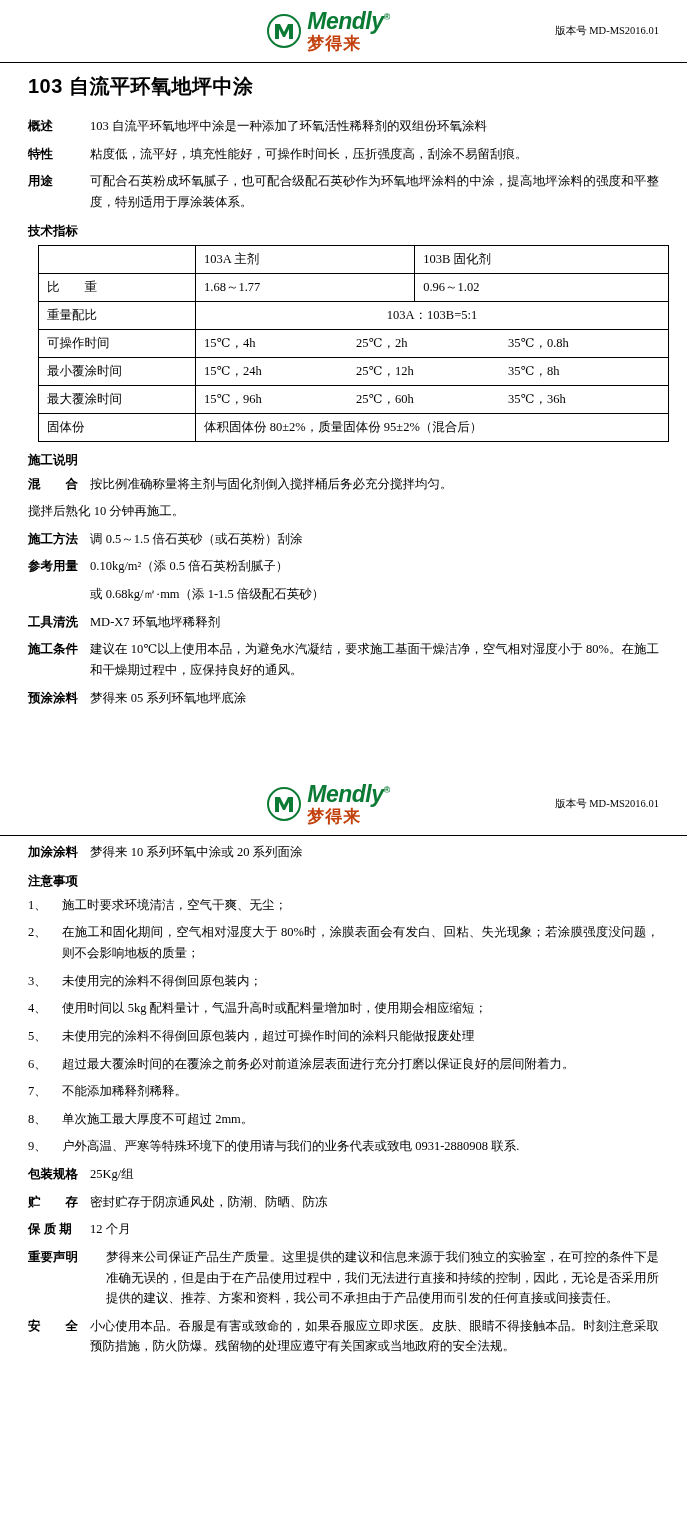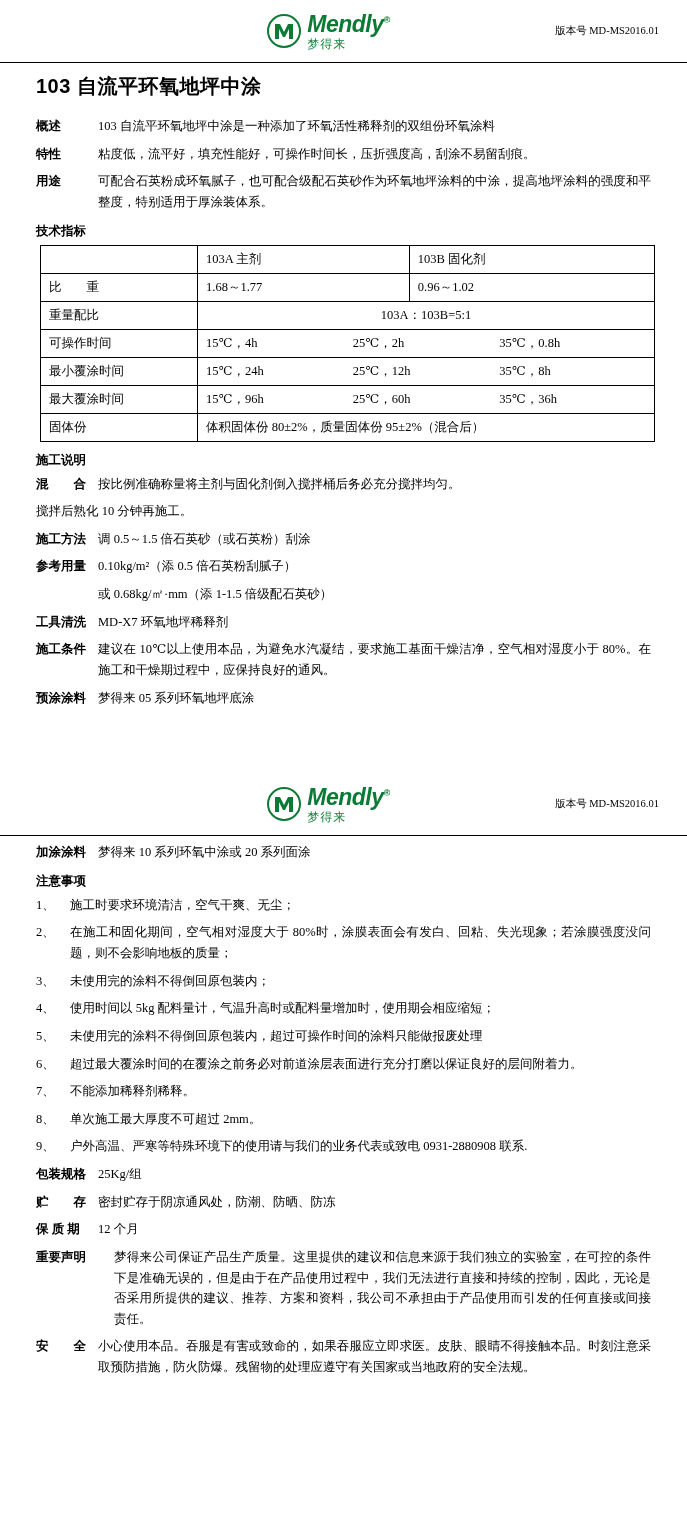--- a/index.html
+++ b/index.html
@@ -12,21 +12,21 @@
     font-family: "Liberation Serif", "DejaVu Serif", serif;
     color: #000000;
     font-size: 12.5px;
   }
   .page {
     width: 687px;
     position: relative;
     box-sizing: border-box;
   }
   .page-inner {
-    padding: 0 36px;
+    padding: 0 28px;
     box-sizing: border-box;
   }
   
   .doc-header {
     position: relative;
     height: 62px;
     display: flex;
     align-items: center;
     justify-content: center;
   }
@@ -53,23 +53,23 @@
     font-size: 23px;
     color: #0a7a34;
     letter-spacing: -0.5px;
   }
   .logo-en sup {
     font-size: 9px;
     vertical-align: super;
   }
   .logo-cn {
     font-family: "Liberation Sans", sans-serif;
-    font-weight: normal;
-    font-size: 12px;
-    color: #15803d;
+    font-weight: bold;
+    font-size: 17px;
+    color: #c2410c;
     letter-spacing: 1px;
     margin-top: 2px;
   }
   .version {
     position: absolute;
     right: 28px;
     bottom: 24px;
     font-size: 10.5px;
     font-family: "Liberation Serif", serif;
   }
@@ -105,21 +105,21 @@
     text-align: justify;
   }
   .sec-title {
     font-weight: bold;
     margin: 10px 0 5px 0;
   }
   
   table.spec {
     border-collapse: collapse;
     width: 100%;
-    margin: 4px 0 8px 4px;
+    margin: 4px 0 8px 10px;
     font-size: 12.5px;
   }
   table.spec td {
     border: 1px solid #000;
     padding: 5px 8px;
     height: 17px;
     vertical-align: middle;
   }
   td.c1 { width: 140px; }
   td.center { text-align: center; }

